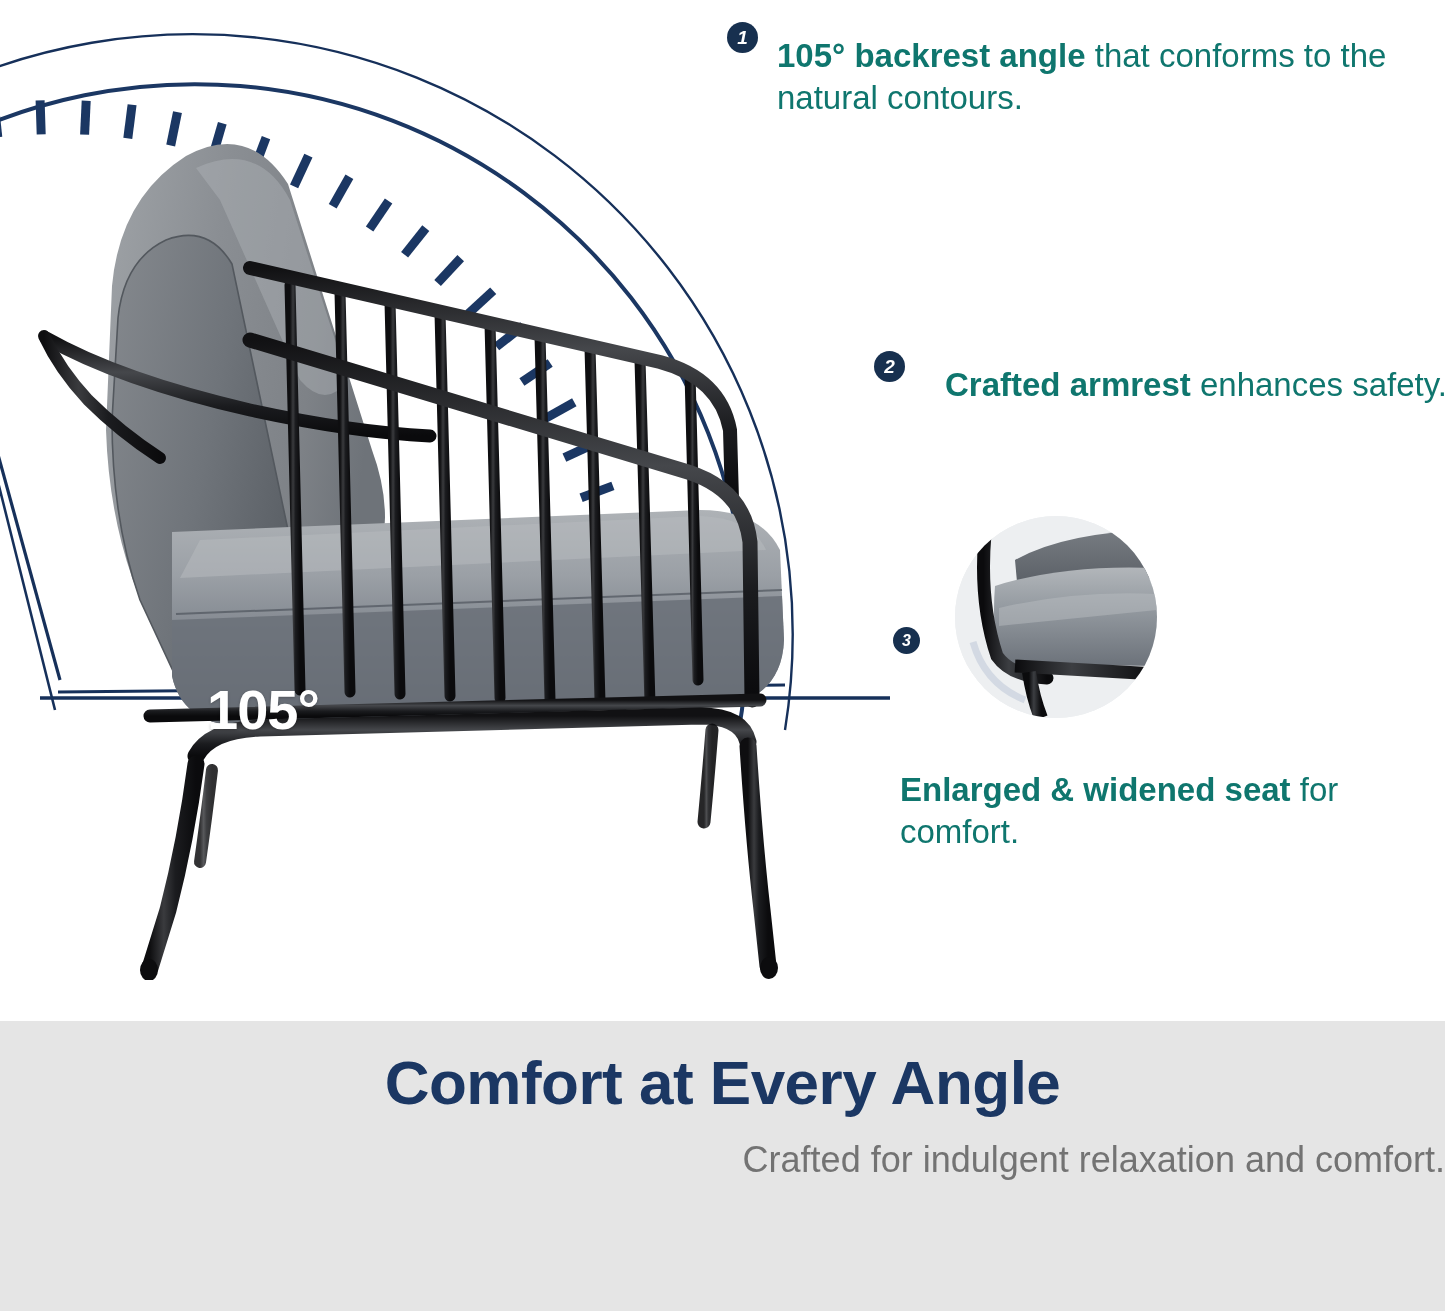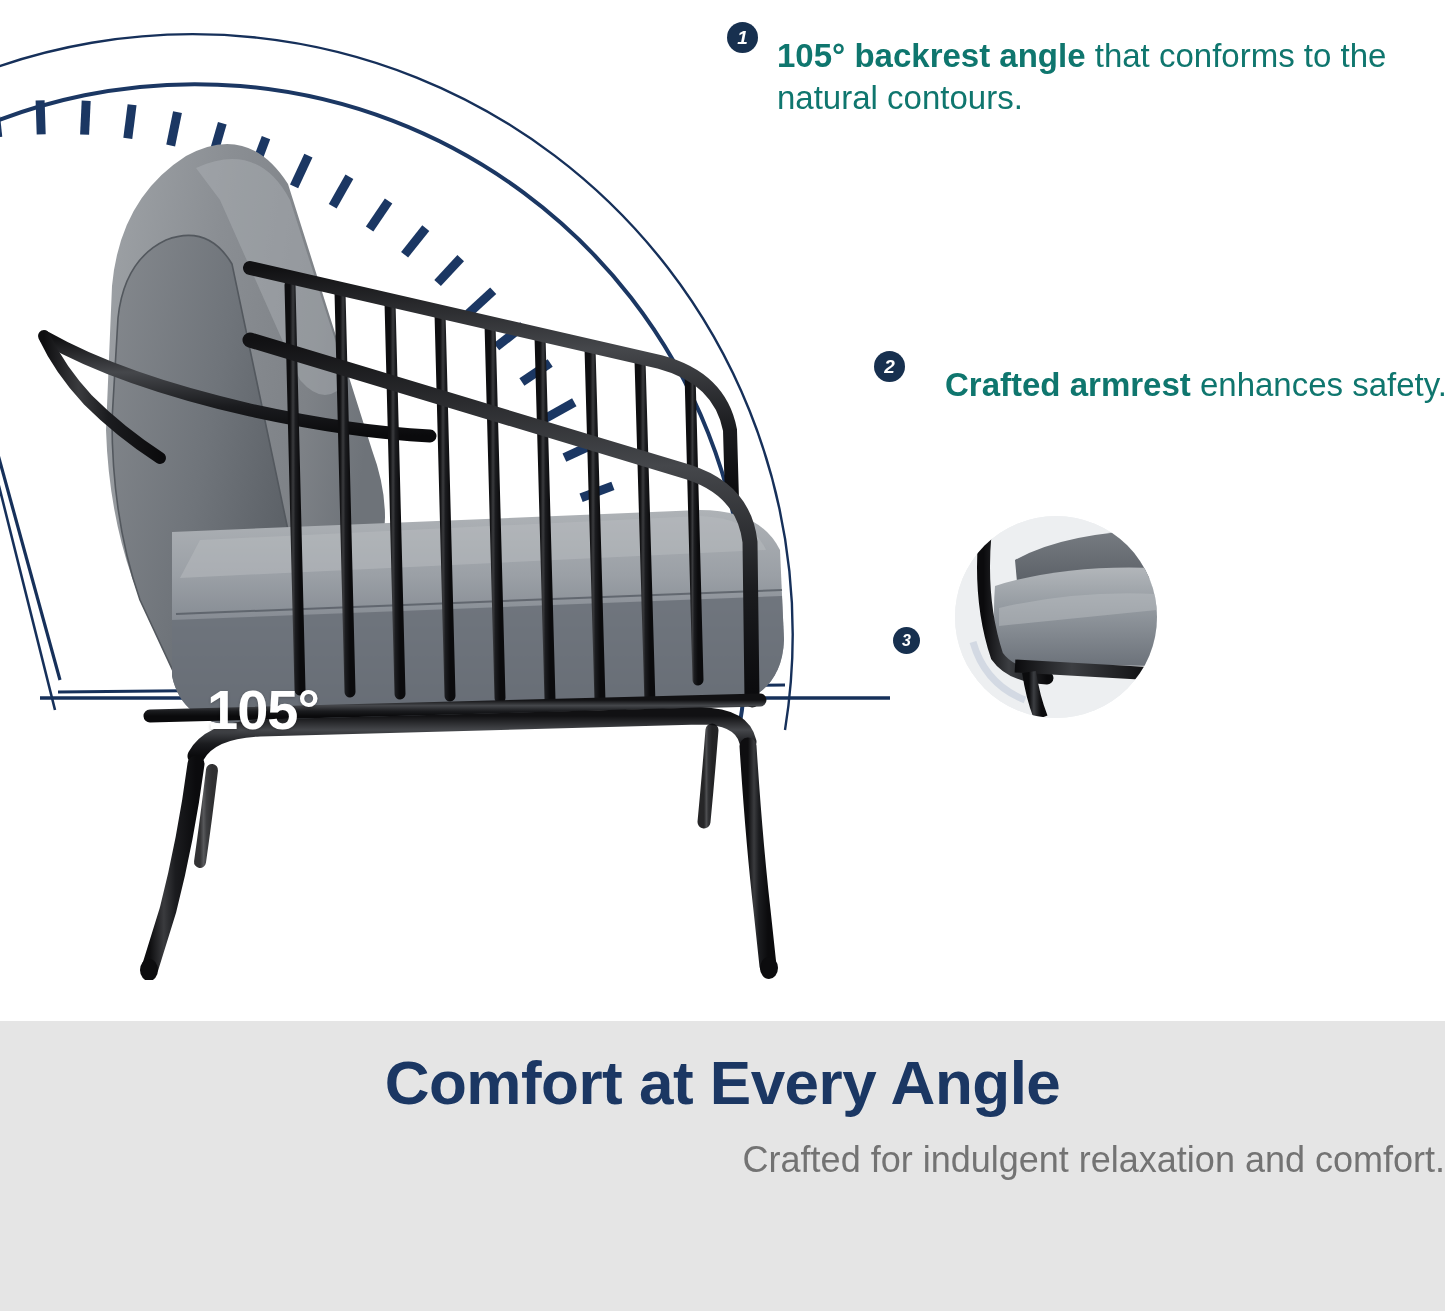--- a/index.html
+++ b/index.html
@@ -308,20 +308,23 @@
 
         <path d="M74 156 Q78 182 86 202" stroke="url(#iMetal)" stroke-width="14" fill="none"></path>
 
         <path d="M18 126 Q30 168 70 184" stroke="#c9d2de" stroke-width="7" fill="none" opacity=".75"></path>
       </svg>
     </div>
 
     <div class="callout" id="callout3">
       <div class="badge badge-sm">3</div>
     </div>
+    <div id="callout3text">
+      <div class="ctext"><b>Enlarged &amp; widened seat</b><span> for comfort.</span></div>
+    </div>
   </div>
 
   <div id="banner">
     <h1 id="banner-title">Comfort at Every Angle</h1>
     <p id="banner-sub">Crafted for indulgent relaxation and comfort.</p>
   </div>
 
 </div>
 
 </body></html>

